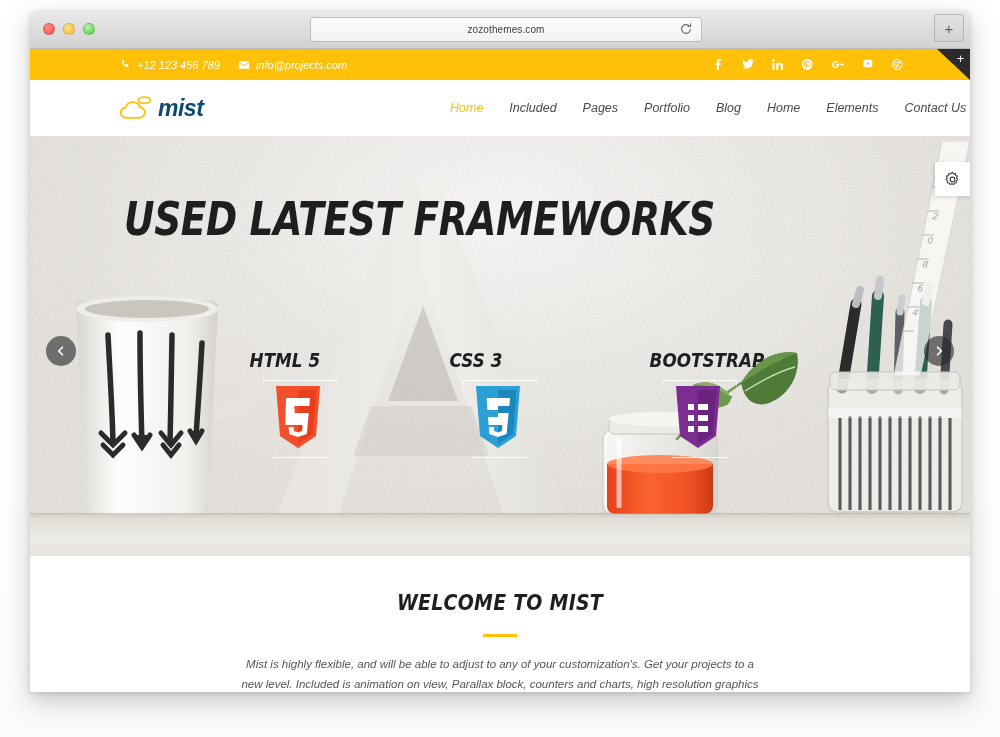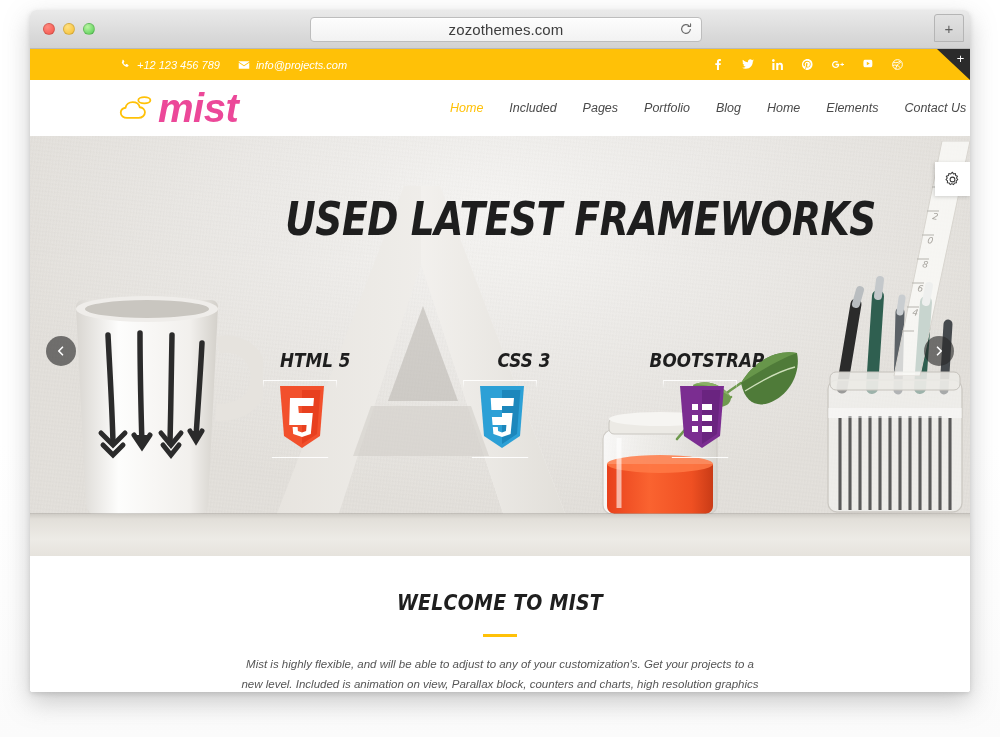--- a/index.html
+++ b/index.html
@@ -65,21 +65,21 @@
     height: 23px;
     background: linear-gradient(180deg, #fdfdfd, #f2f2f2);
     border: 1px solid #bdbdbd;
     border-radius: 4px;
     display: flex;
     align-items: center;
     justify-content: center;
     box-shadow: inset 0 1px 1px rgba(255,255,255,0.9);
   }
   .url-text {
-    font-size: 15px;
+    font-size: 10px;
     color: #3d3d3d;
     letter-spacing: 0.1px;
   }
   .reload-icon {
     position: absolute;
     right: 8px;
     top: 4px;
     width: 14px; height: 14px;
     color: #6d6d6d;
   }
@@ -190,23 +190,23 @@
     align-items: center;
   }
   .logo-wrap {
     margin-left: 88px;
     display: flex;
     align-items: center;
     gap: 2px;
   }
   .logo-cloud { width: 38px; height: 28px; }
   .logo-text {
-    font-size: 40px;
+    font-size: 23px;
     font-weight: 700;
-    color: #ec4899;
+    color: #0c4a6e;
     letter-spacing: -0.5px;
     line-height: 1;
   }
 
   .nav {
     position: absolute;
     left: 420px;
     top: 0;
     height: 56px;
     display: flex;
@@ -306,21 +306,21 @@
     right: 0px;
     bottom: 180px;
     width: 90px;
     height: 235px;
   }
 
   .hero-content {
     position: absolute;
     left: 0; right: 0;
     top: 58px;
-    text-align: right;
+    text-align: left;
     z-index: 6;
   }
   .hero-title {
     font-family: "DejaVu Sans", sans-serif;
     font-size: 47px;
     font-weight: 700;
     letter-spacing: -0.5px;
     color: #1e1e1e;
     margin: 0;
     transform: scaleX(0.80);
@@ -338,21 +338,21 @@
     position: absolute;
     left: 0; right: 0;
     top: 212px;
     display: flex;
     justify-content: center;
     gap: 80px;
     z-index: 6;
   }
   .tech {
     width: 120px;
-    text-align: right;
+    text-align: left;
   }
   .tech-label {
     font-family: "DejaVu Sans", sans-serif;
     font-size: 20px;
     font-weight: 700;
     color: #1e1e1e;
     transform: scaleX(0.84);
     letter-spacing: 0px;
     white-space: nowrap;
   }

